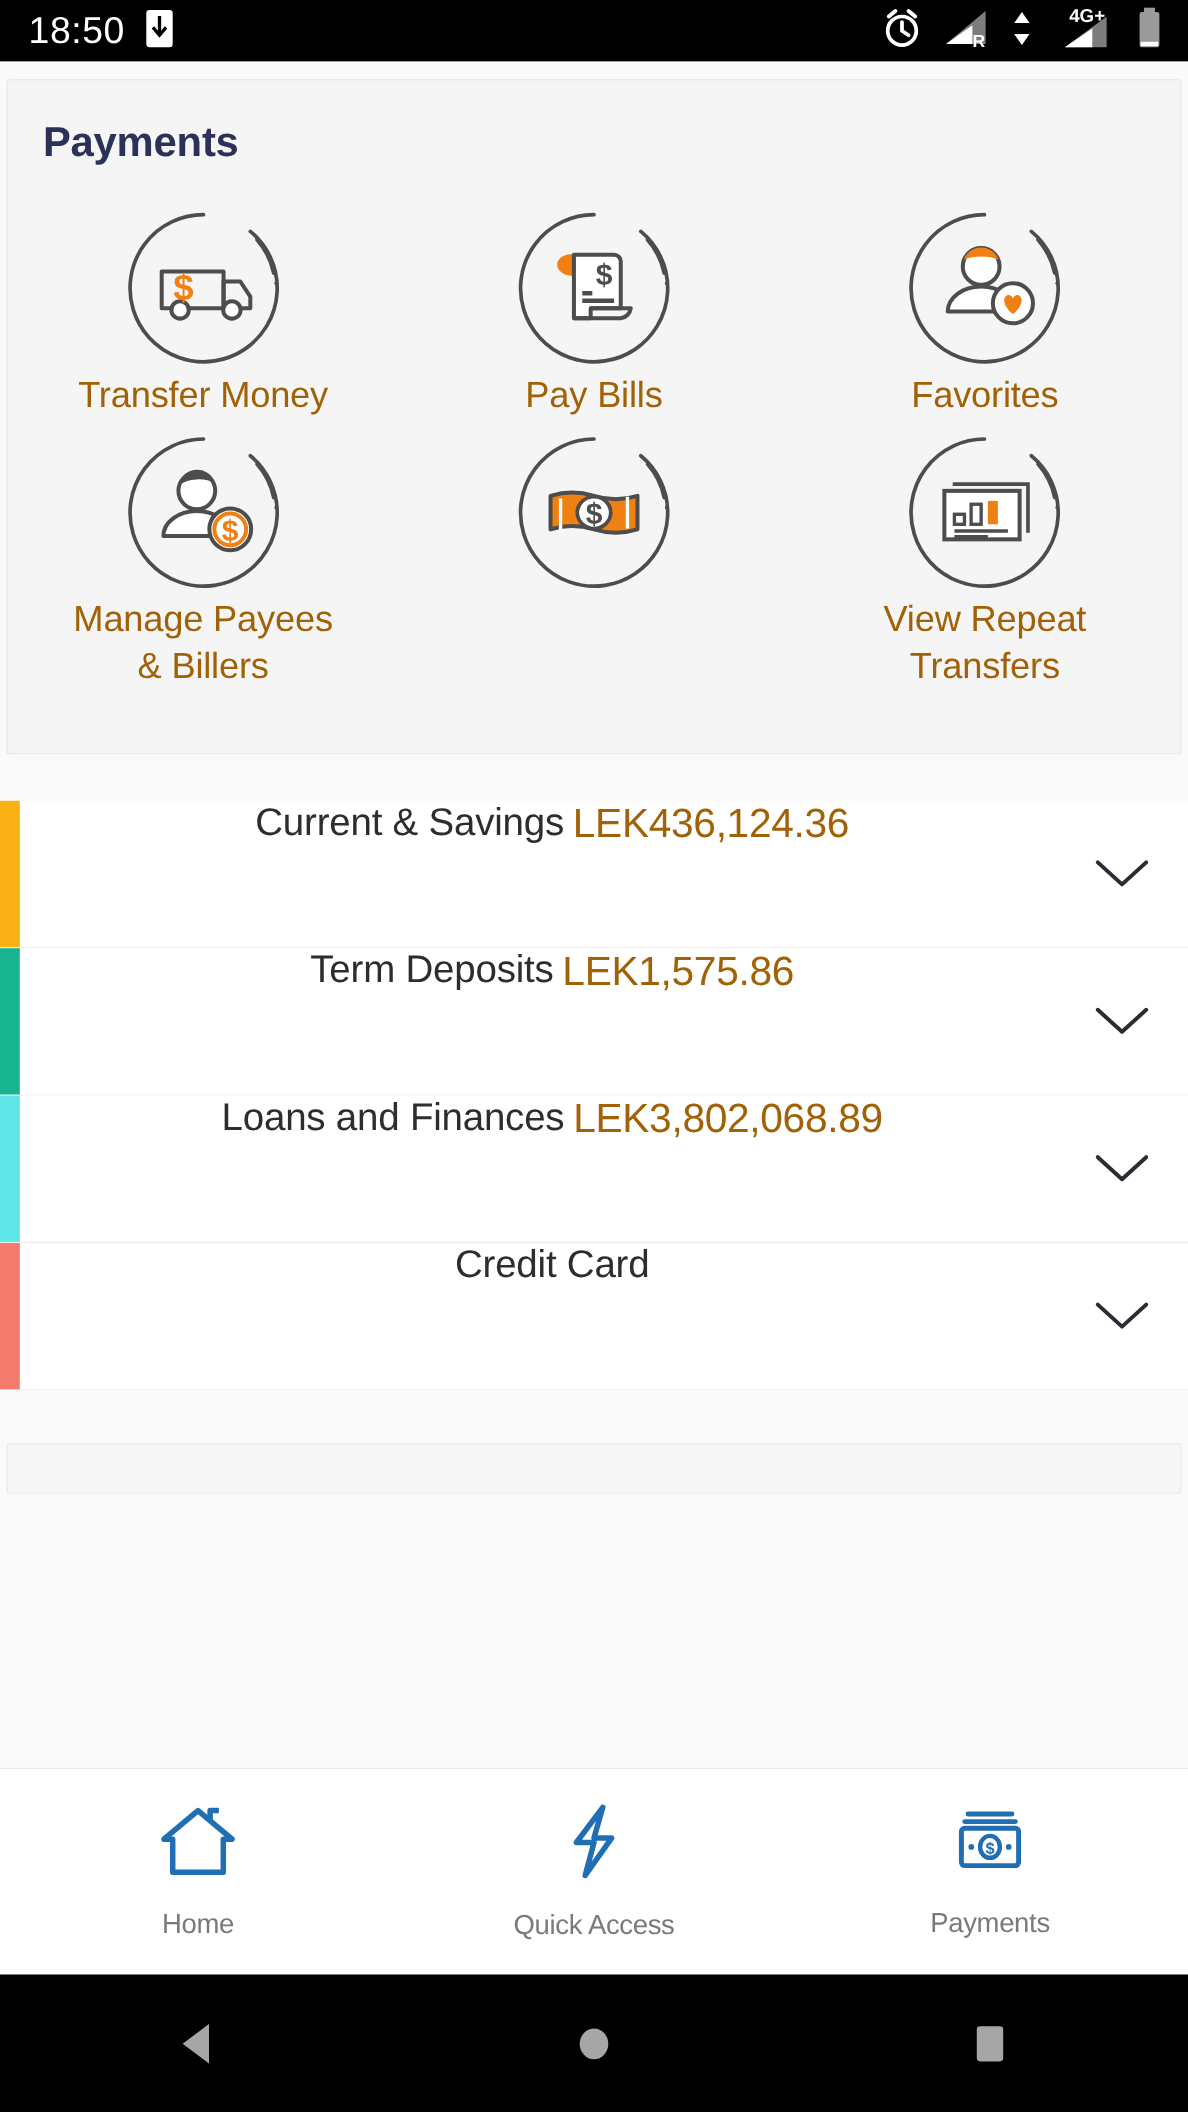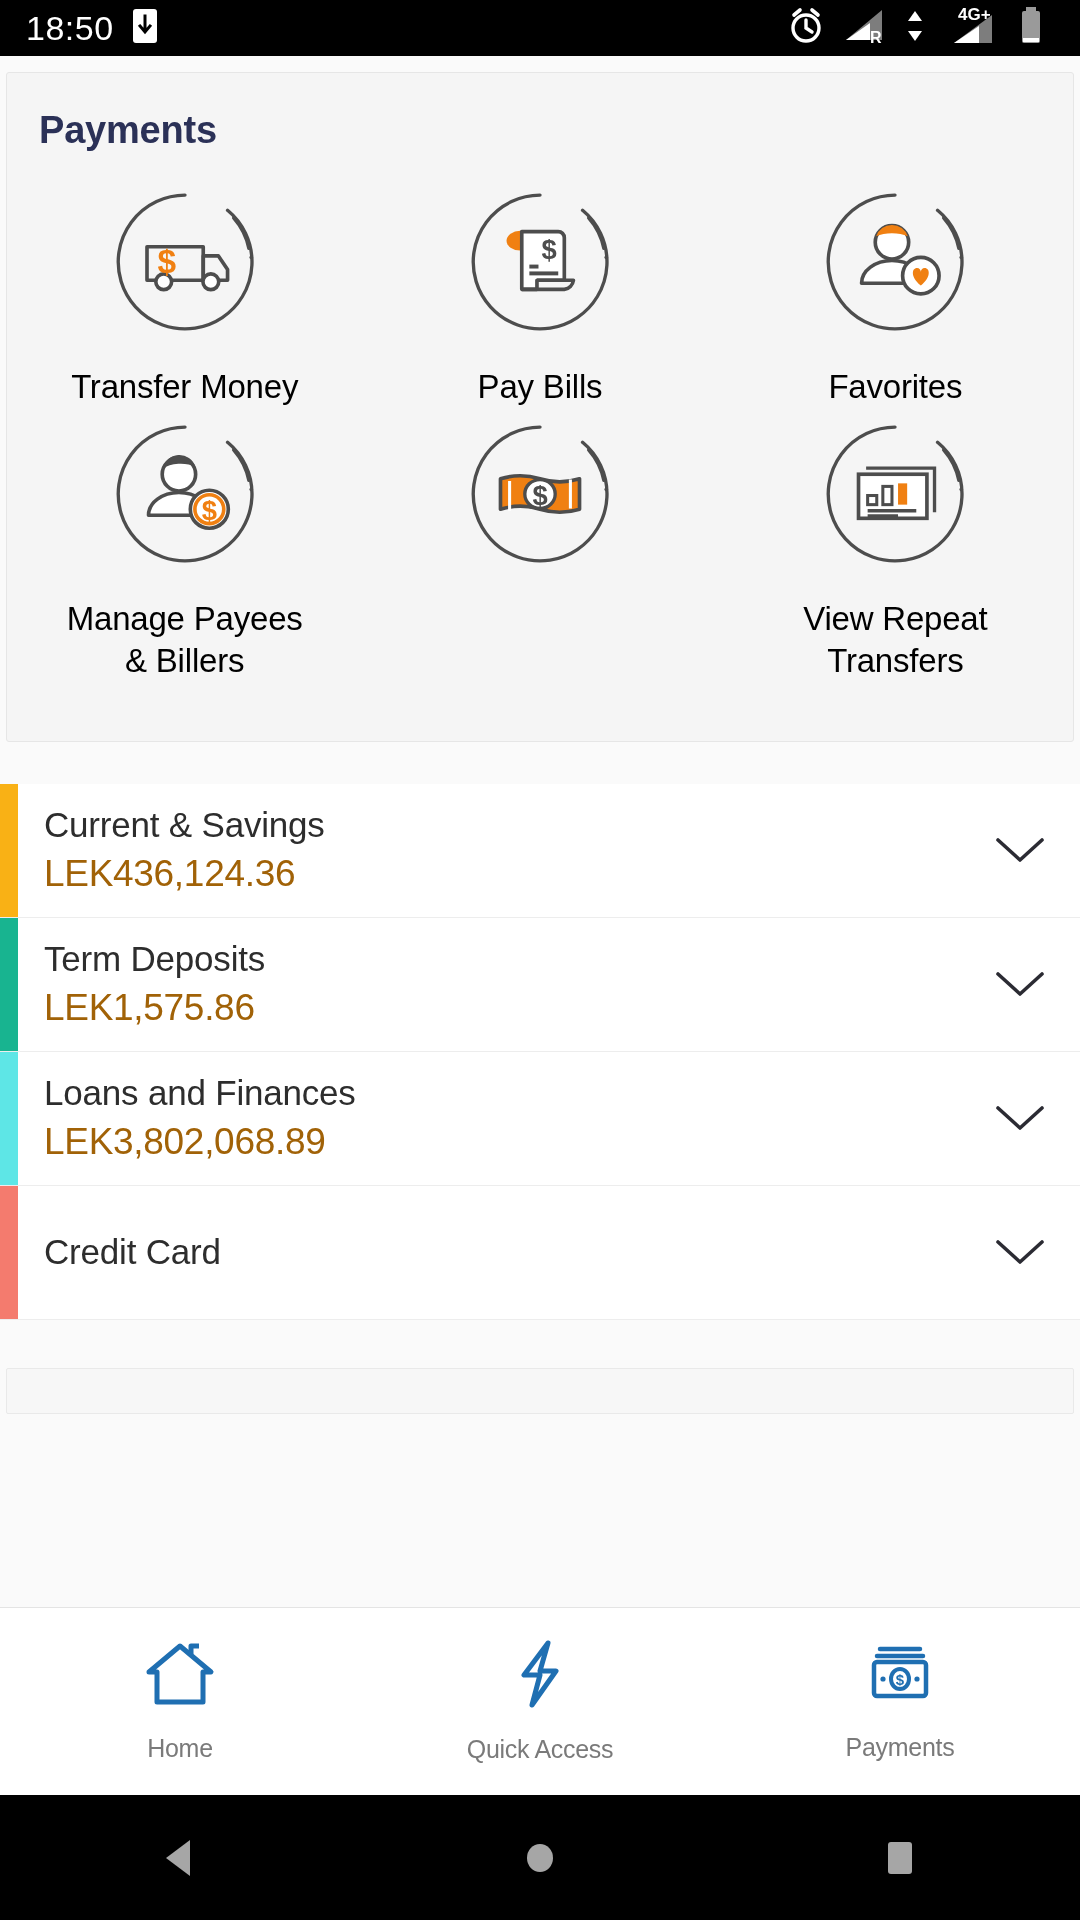--- a/index.html
+++ b/index.html
@@ -8,21 +8,21 @@
     font-family:"Liberation Sans", sans-serif;
     background:#ffffff;
     overflow:hidden;
   }
   body { display:flex; flex-direction:column; }
 
   
   .status-bar{
     height:56px; background:#000; color:#fff;
     display:flex; align-items:center; justify-content:space-between;
-    padding:0 36px 0 26px; flex:none;
+    padding:0 22px 0 26px; flex:none;
   }
   .sb-left{ display:flex; align-items:center; gap:18px; }
   .sb-clock{ font-size:34px; letter-spacing:.5px; }
   .sb-right{ display:flex; align-items:center; gap:16px; }
 
   
   .app-body{ flex:1; background:#fafafa; display:flex; flex-direction:column;
              overflow:hidden; position:relative; }
 
   
@@ -38,35 +38,35 @@
     font-size:38px; font-weight:bold; color:#2b3157;
     padding:10px 0 0 32px; letter-spacing:-0.2px;
   }
   .tiles{
     display:grid; grid-template-columns:repeat(3,1fr);
     row-gap:10px; margin-top:34px;
   }
   .tile{ display:flex; flex-direction:column; align-items:center; cursor:pointer; }
   .tile-ring{ width:152px; height:152px; display:block; }
   .tile-label{
-    margin-top:28px; font-size:33px; color:#000000;
+    margin-top:0; font-size:33px; color:#a16207;
     text-align:center; line-height:1.28; letter-spacing:-0.2px;
   }
 
   
   .gap{ height:42px; background:#fafafa; flex:none; }
   .accounts{ background:#fff; flex:none; }
   .acct-row{
     display:flex; align-items:stretch;
     border-bottom:1px solid #ededed;
     background:#fff; cursor:pointer;
     height:134px;
   }
   .acct-bar{ width:18px; flex:none; }
-  .acct-text{ flex:1; display:flex; flex-direction:column;
+  .acct-text{ flex:1; display:flex; flex-direction:row;
               justify-content:center; padding-left:26px; gap:8px; }
   .acct-name{ font-size:35px; color:#2d2d2d; letter-spacing:-0.2px; }
   .acct-amt{ font-size:37px; color:#a16207; letter-spacing:-0.3px; }
   .acct-chev{ width:120px; display:flex; align-items:center;
               justify-content:center; flex:none; }
 
   .bottom-fill{ flex:1; background:#fafafa; }
   .ghost-strip{
     height:46px; margin:0 6px;
     background:#f7f7f7; border:1px solid #e9e9e9; border-radius:2px;

